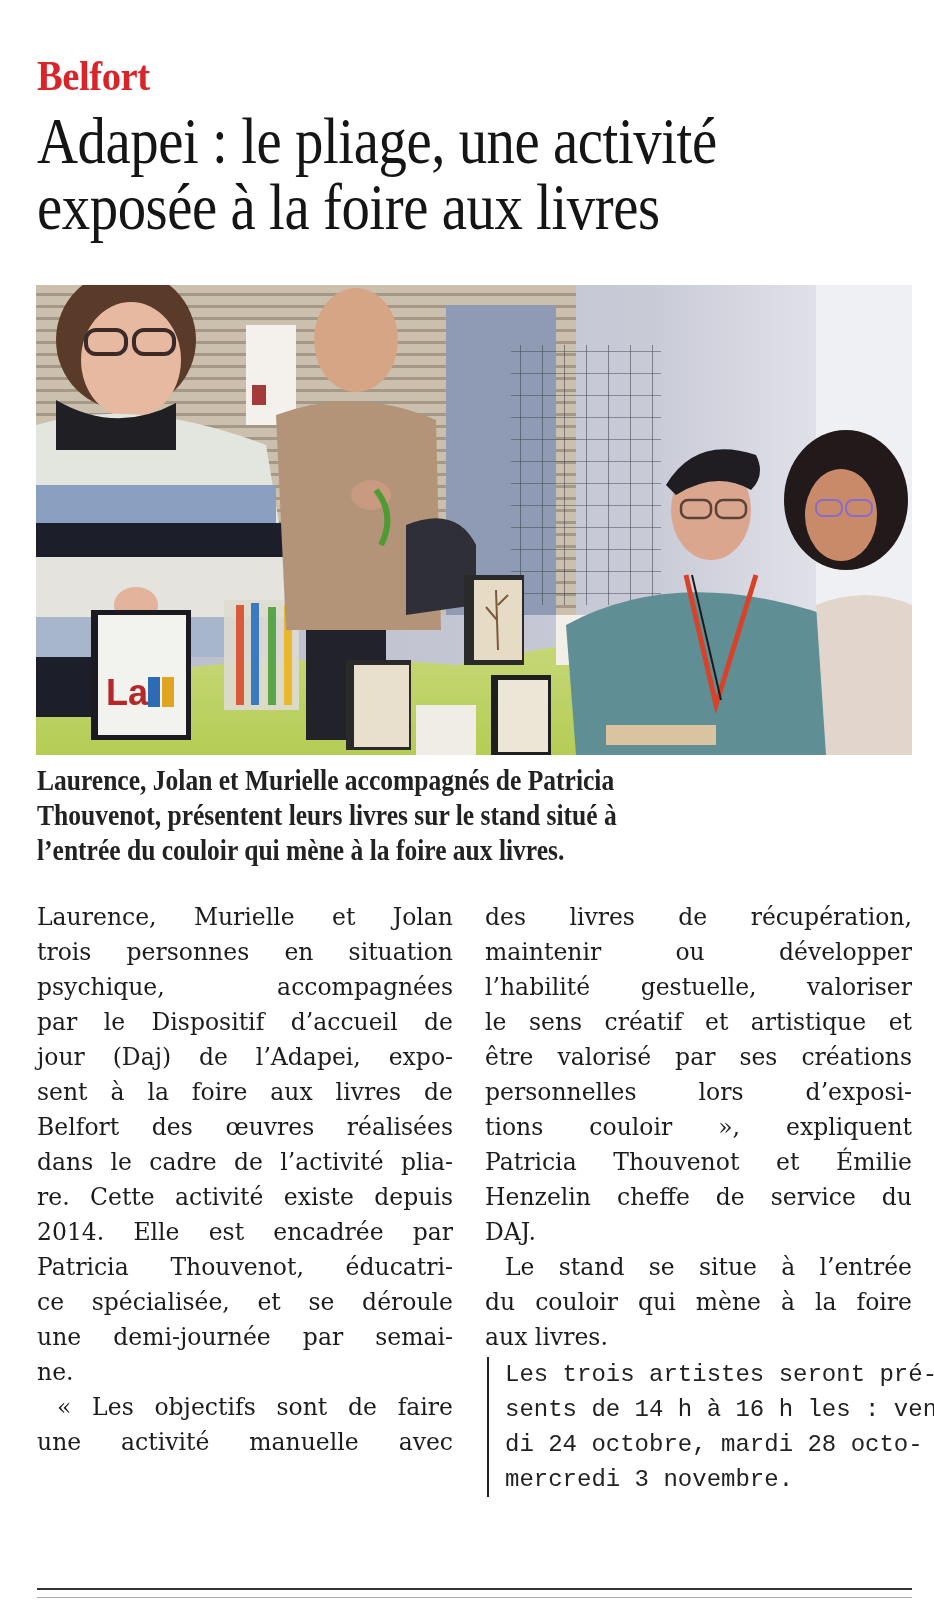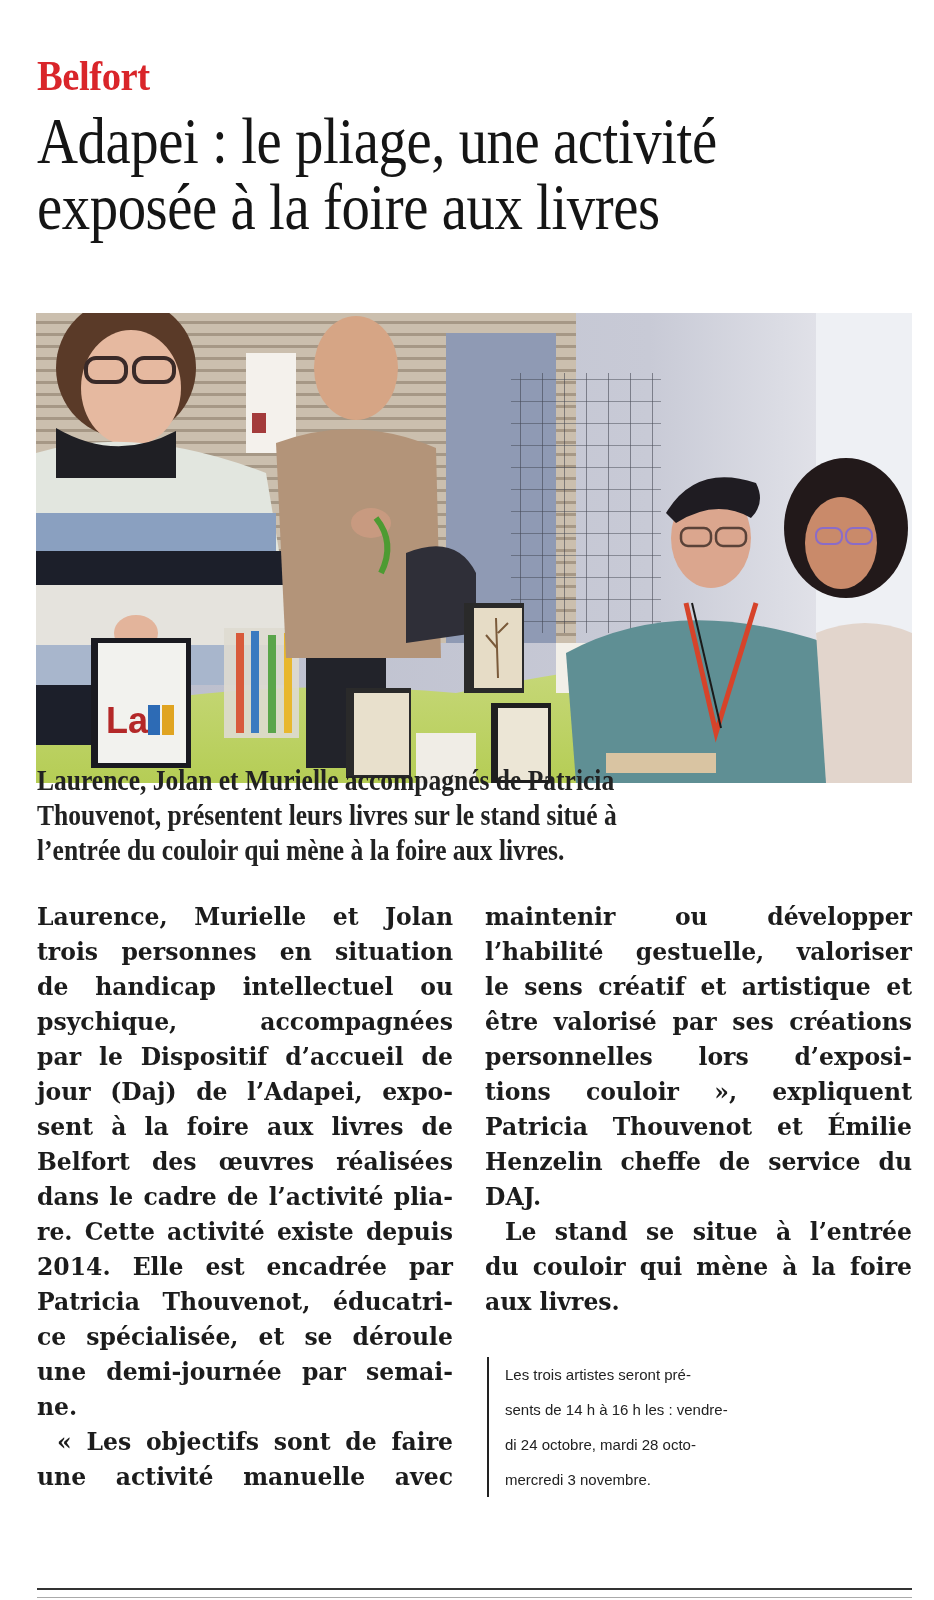--- a/index.html
+++ b/index.html
@@ -14,46 +14,46 @@
   .headline {
     position: absolute; left: 37px; top: 108px; width: 1000px;
     font-family: "Liberation Serif", serif; font-weight: normal;
     font-size: 66px; line-height: 66px; color: #151515; margin: 0;
     transform: scaleX(0.86); transform-origin: left top; letter-spacing: -0.5px;
   }
   .headline span { display: block; white-space: nowrap; }
 
   .photo {
     position: absolute; left: 36px; top: 285px; width: 876px; height: 470px;
-    overflow: hidden; background: #c9c6c2; margin-top: 28px;
+    overflow: hidden; background: #c9c6c2;
   }
   .photo svg { display: block; }
 
   .caption {
     position: absolute; left: 37px; top: 763px; width: 1000px;
     font-family: "Liberation Serif", serif; font-weight: bold;
     font-size: 29px; line-height: 35px; color: #222;
     transform: scaleX(0.88); transform-origin: left top;
   }
   .caption span { display: block; white-space: nowrap; }
 
   .col {
     position: absolute; top: 900px; width: 420px;
-    font-family: "DejaVu Serif", serif; font-size: 23.5px; line-height: 35px; color: #1c1c1c; font-weight: bold;
+    font-family: "DejaVu Serif", serif; font-size: 23.5px; line-height: 35px; color: #1c1c1c;
   }
   .col .line { display: block; white-space: nowrap; text-align: justify; text-align-last: justify; height: 35px; }
   .col .line.last { text-align-last: left; }
   .col .line.indent { padding-left: 20px; }
   .col-left { left: 37px; width: 416px; }
   .col-right { left: 485px; width: 427px; }
 
   .infobox {
     position: absolute; left: 487px; top: 1357px; width: 425px;
     border-left: 2px solid #222; padding-left: 16px;
-    font-family: Liberation Sans, sans-serif; font-size: 15px; line-height: 35px; color: #222;
+    font-family: Liberation Mono, monospace; font-size: 24px; line-height: 35px; color: #222;
   }
   .infobox .line { display: block; white-space: nowrap; height: 35px; }
 
   .rule-dark { position: absolute; left: 37px; top: 1588px; width: 875px; height: 2px; background: #333; }
   .rule-light { position: absolute; left: 37px; top: 1597px; width: 875px; height: 1px; background: #aaa; }
 </style>
 </head>
 <body>
 
 <div class="kicker">Belfort</div>
@@ -162,38 +162,38 @@
 
 <div class="caption">
   <span>Laurence, Jolan et Murielle accompagnés de Patricia</span>
   <span>Thouvenot, présentent leurs livres sur le stand situé à</span>
   <span>l’entrée du couloir qui mène à la foire aux livres.</span>
 </div>
 
 <div class="col col-left">
   <span class="line">Laurence, Murielle et Jolan</span>
   <span class="line">trois personnes en situation</span>
-  <span class="line">de handicap intellectuel ou</span>
   <span class="line">psychique, accompagnées</span>
   <span class="line">par le Dispositif d’accueil de</span>
   <span class="line">jour (Daj) de l’Adapei, expo-</span>
   <span class="line">sent à la foire aux livres de</span>
   <span class="line">Belfort des œuvres réalisées</span>
   <span class="line">dans le cadre de l’activité plia-</span>
   <span class="line">re. Cette activité existe depuis</span>
   <span class="line">2014. Elle est encadrée par</span>
   <span class="line">Patricia Thouvenot, éducatri-</span>
   <span class="line">ce spécialisée, et se déroule</span>
   <span class="line">une demi-journée par semai-</span>
   <span class="line last">ne.</span>
   <span class="line indent">« Les objectifs sont de faire</span>
   <span class="line">une activité manuelle avec</span>
 </div>
 
 <div class="col col-right">
+  <span class="line">des livres de récupération,</span>
   <span class="line">maintenir ou développer</span>
   <span class="line">l’habilité gestuelle, valoriser</span>
   <span class="line">le sens créatif et artistique et</span>
   <span class="line">être valorisé par ses créations</span>
   <span class="line">personnelles lors d’exposi-</span>
   <span class="line">tions couloir », expliquent</span>
   <span class="line">Patricia Thouvenot et Émilie</span>
   <span class="line">Henzelin cheffe de service du</span>
   <span class="line last">DAJ.</span>
   <span class="line indent">Le stand se situe à l’entrée</span>

